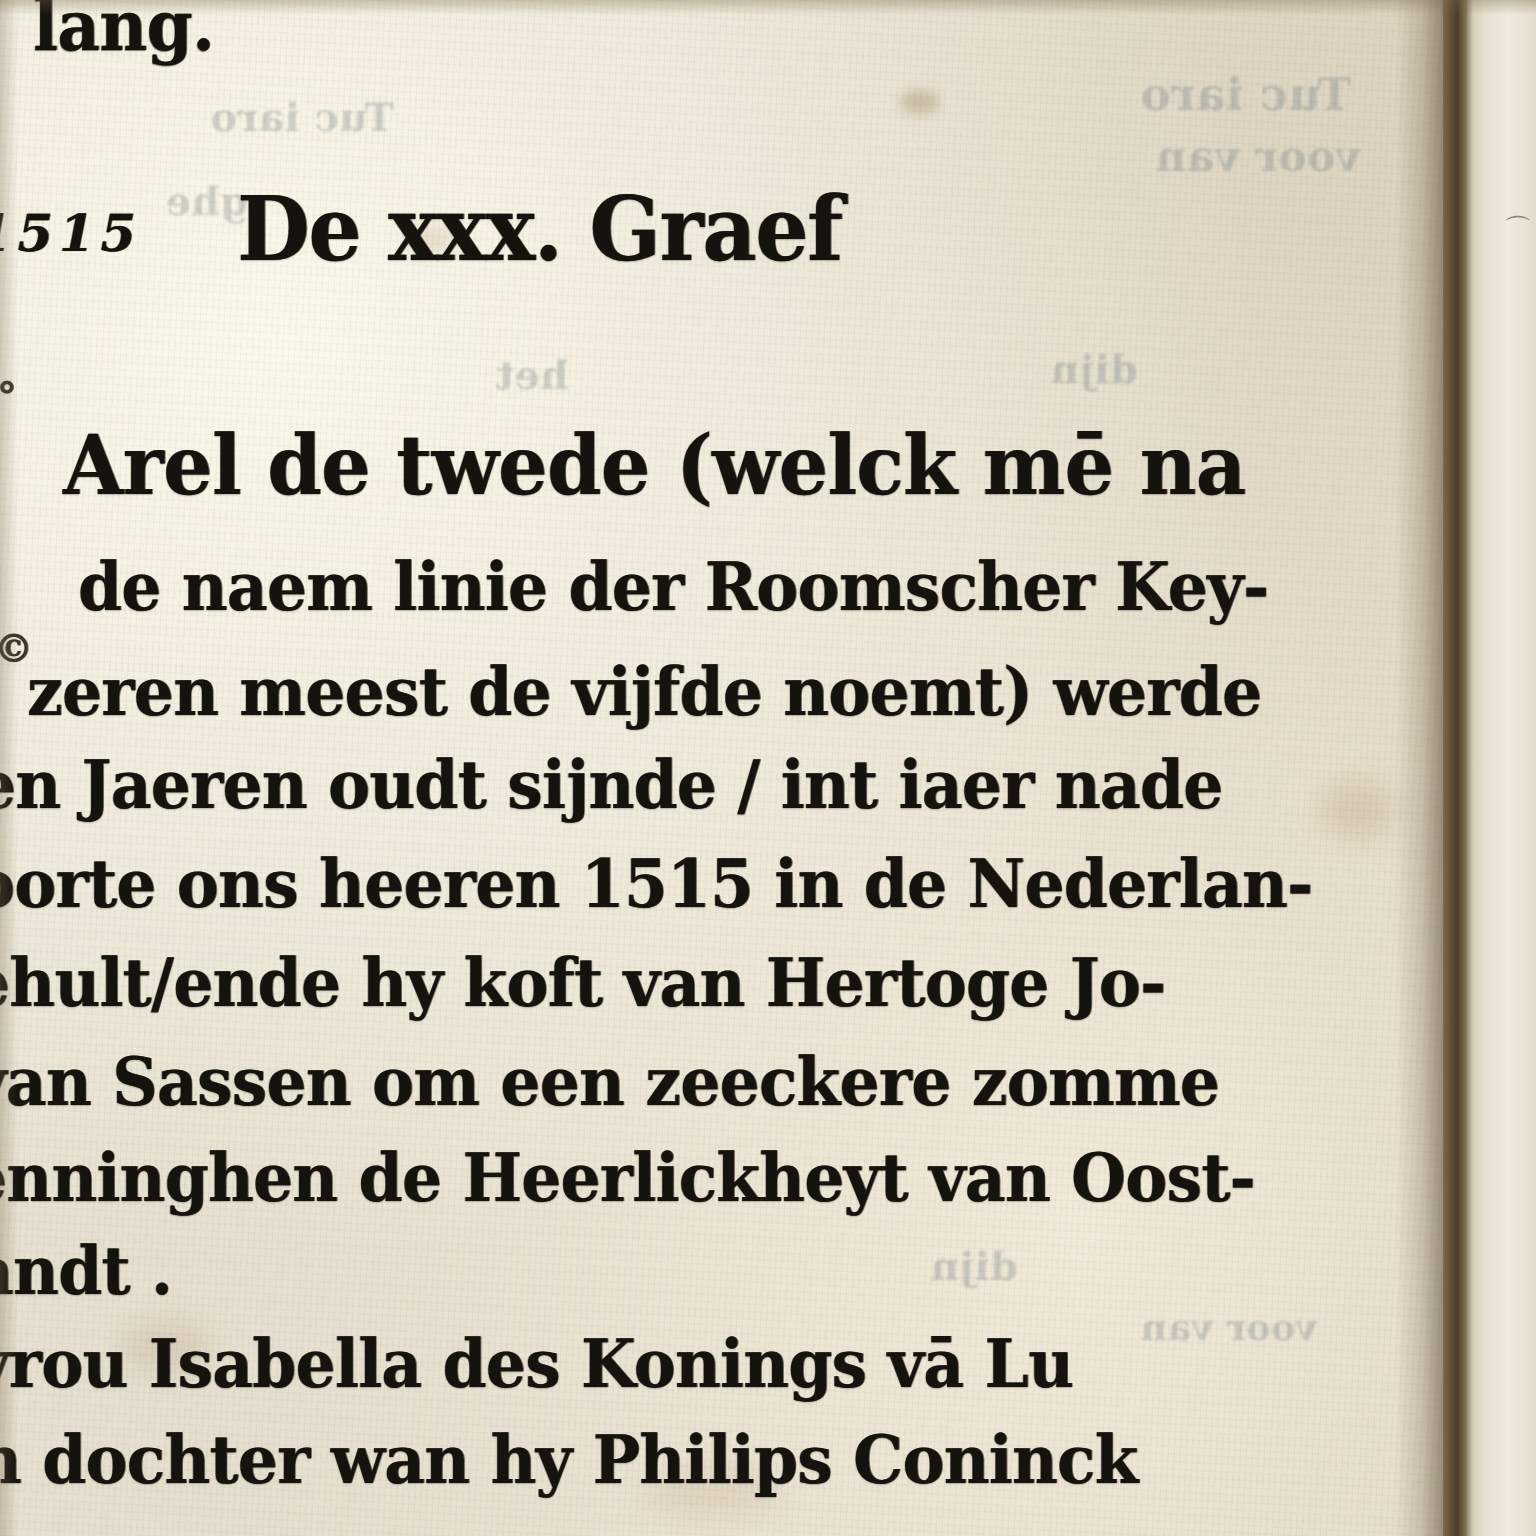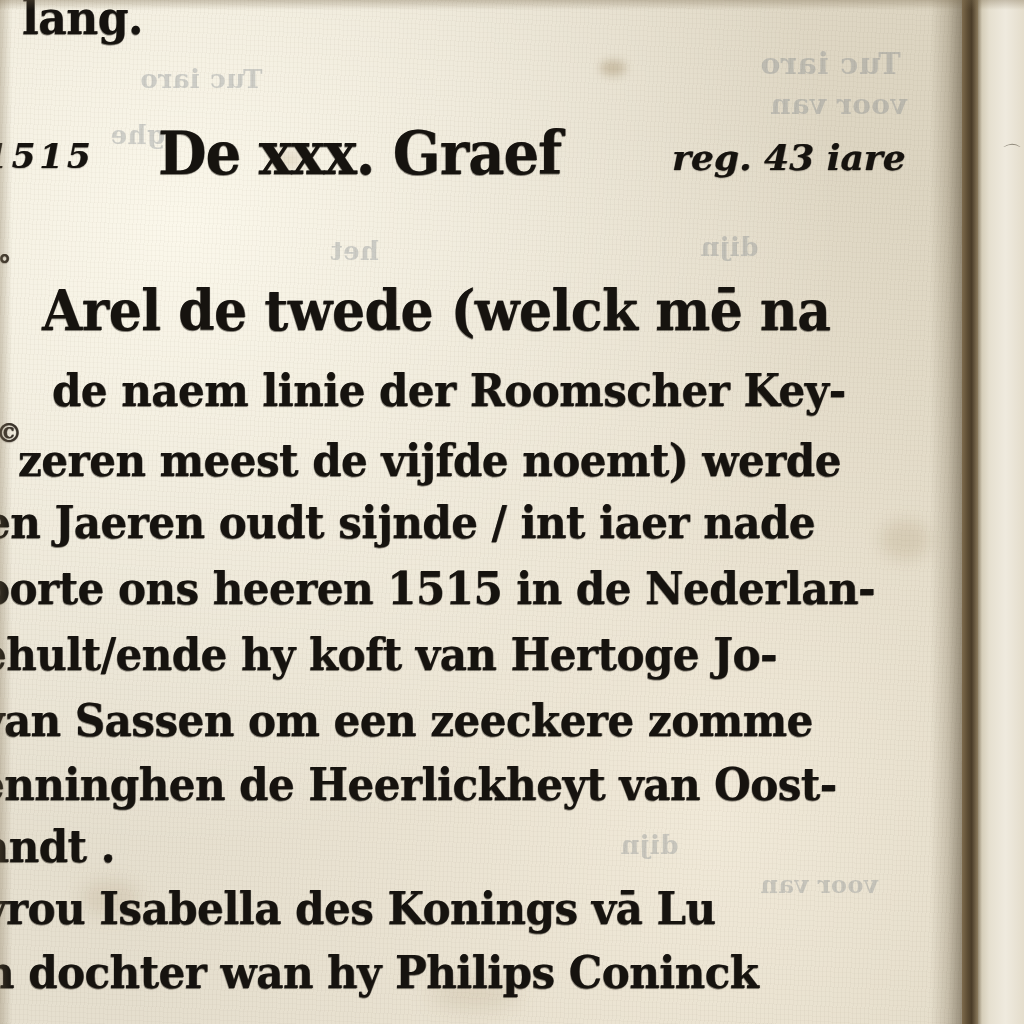--- a/index.html
+++ b/index.html
@@ -168,21 +168,20 @@
   <div class="grain"></div>
 
   <div class="textblock">
 
     <div class="line gothic" style="left:22px; top:-6px; font-size:44px;">lang.</div>
 
     <div class="line roman-num" style="left:-16px; top:136px; font-size:34px; letter-spacing:4px;">1515</div>
 
     <div class="line gothic" style="left:158px; top:122px; font-size:56px; letter-spacing:-1px;">De xxx. Graef</div>
 
-    <div class="line italic" style="left:672px; top:136px; font-size:36px;">reg. 43 iare</div>
 
     <div class="line" style="left:-2px; top:250px; font-size:26px; color:#3a332a;">°</div>
     <div class="line" style="left:-4px; top:418px; font-size:26px; color:#3a332a;">©</div>
 
     <div class="line gothic drop" style="left:42px; top:282px; font-size:52px;">Arel de twede (welck mē na</div>
 
     <div class="line gothic" style="left:52px; top:368px; font-size:42px;">de naem linie der Roomscher Key‐</div>
 
     <div class="line gothic" style="left:18px; top:438px; font-size:42px;">zeren meest de vijfde noemt) werde</div>
 

